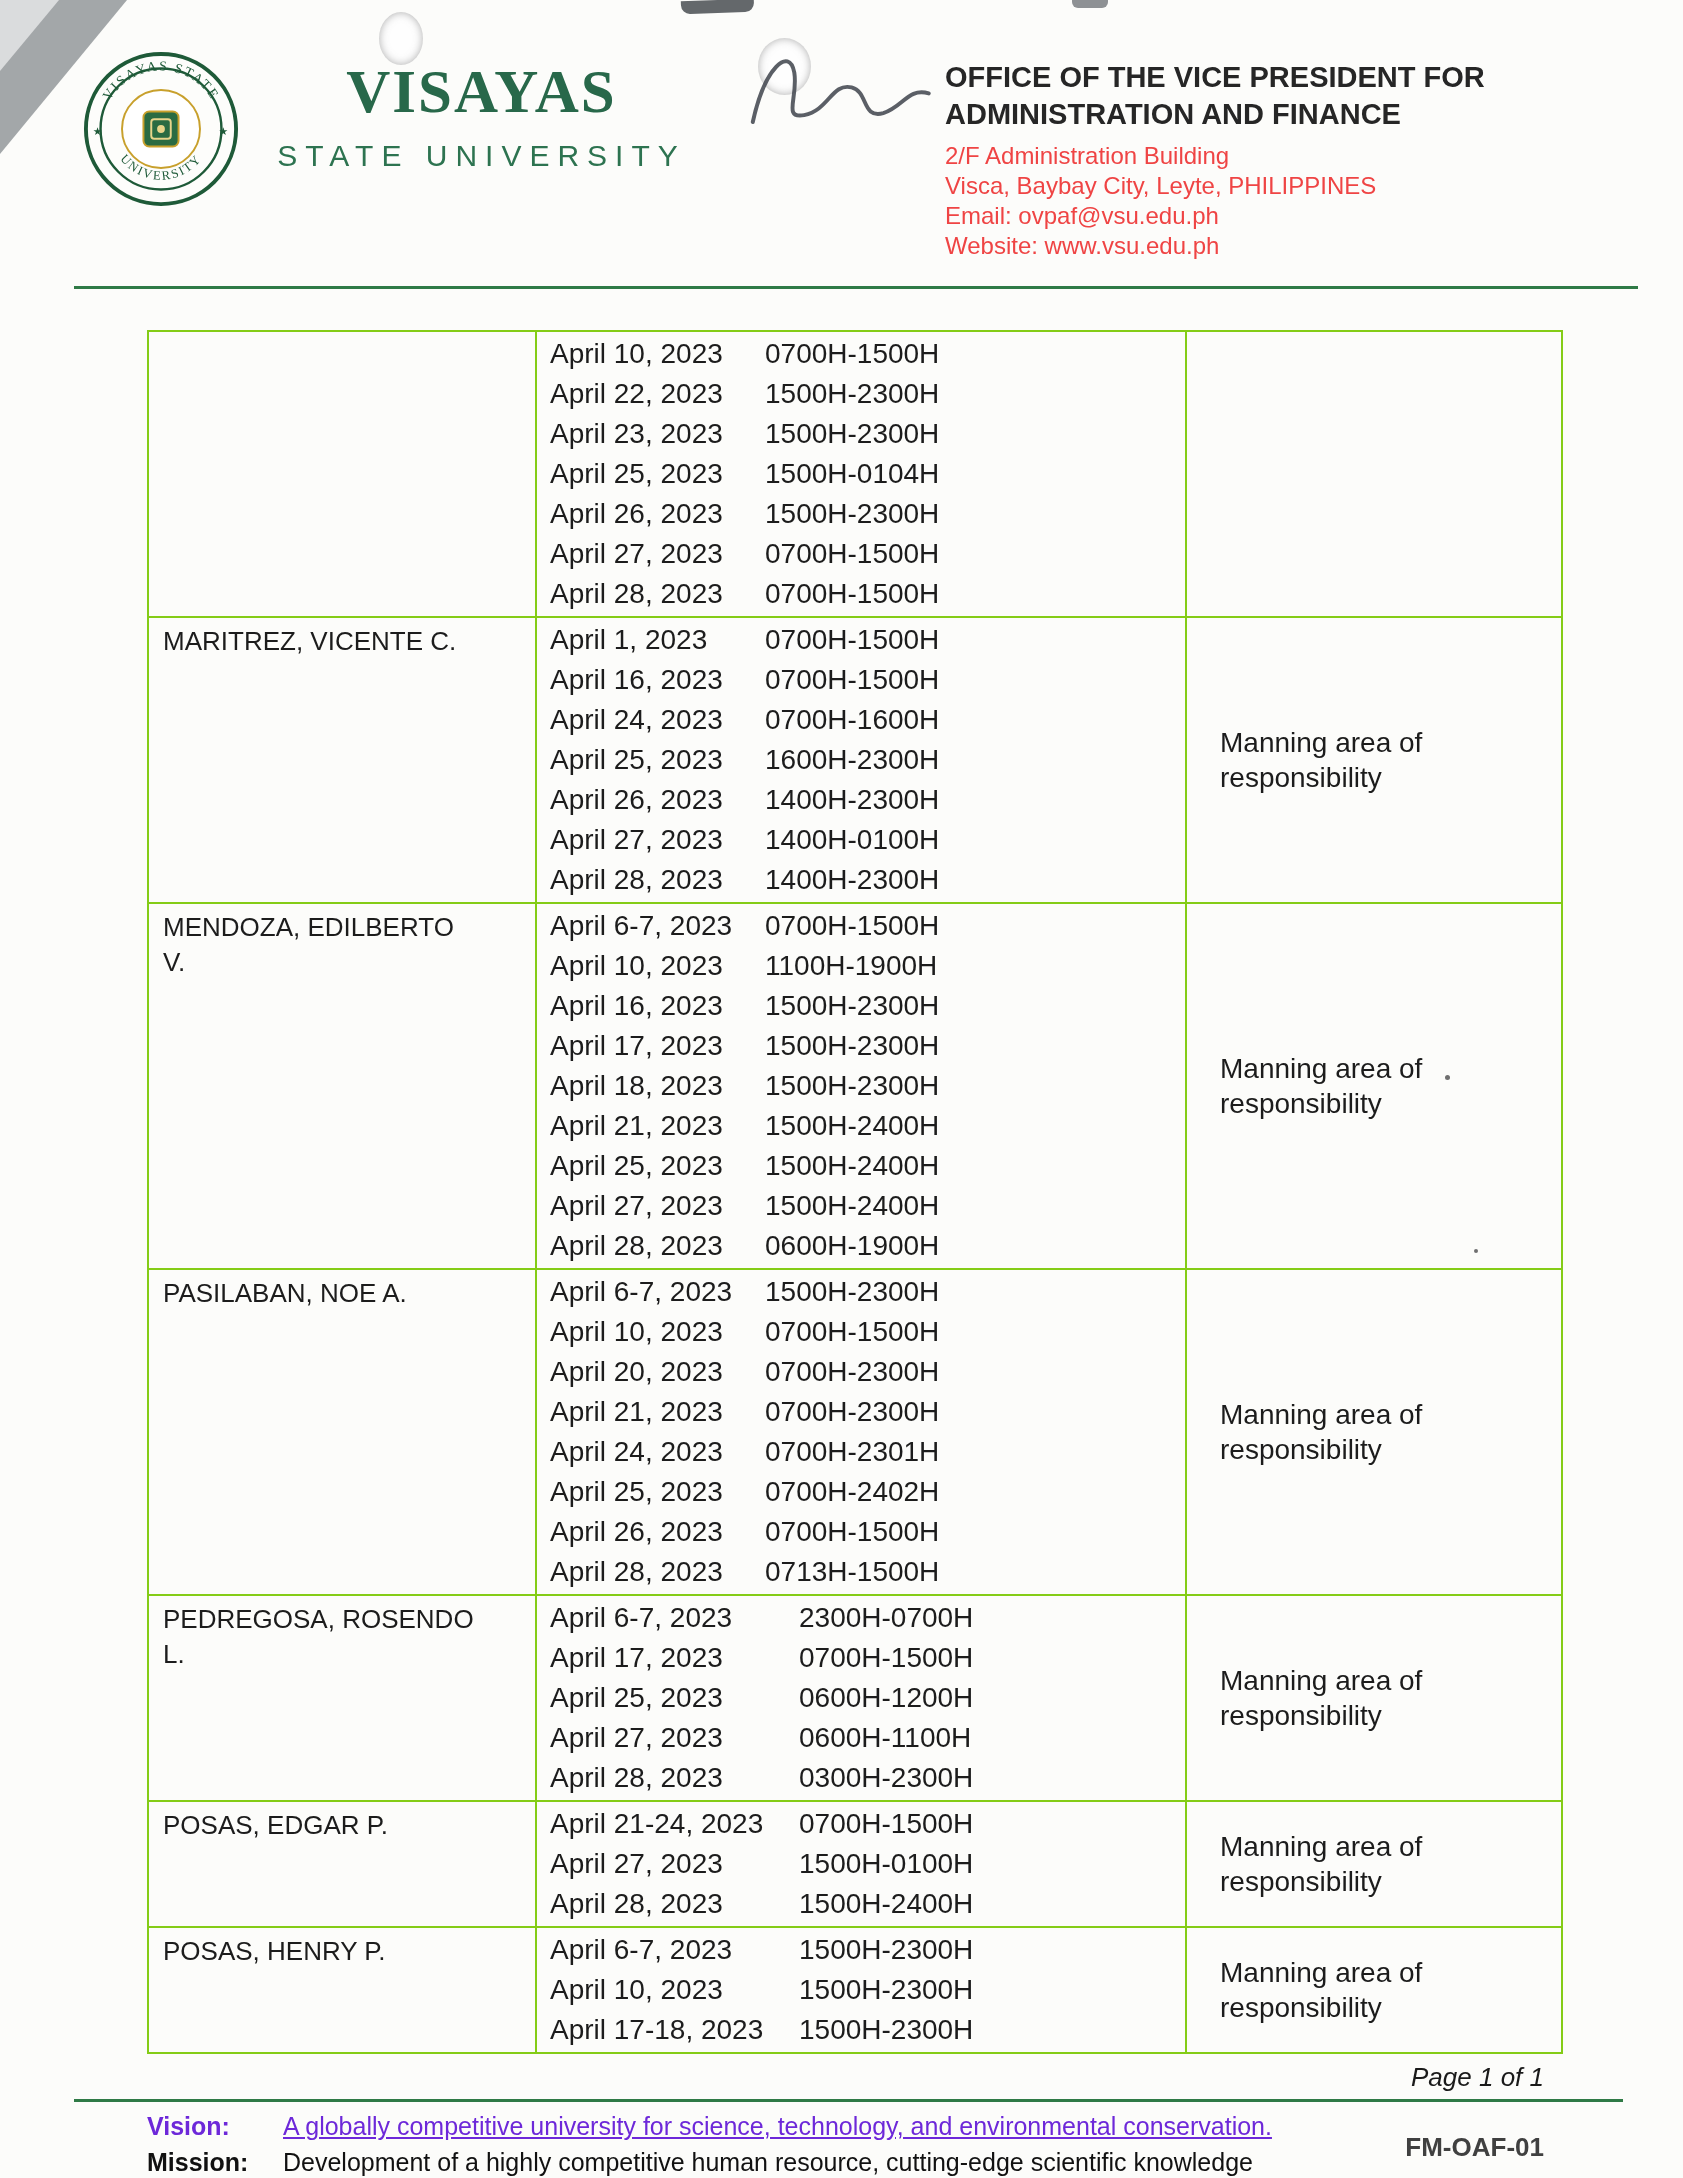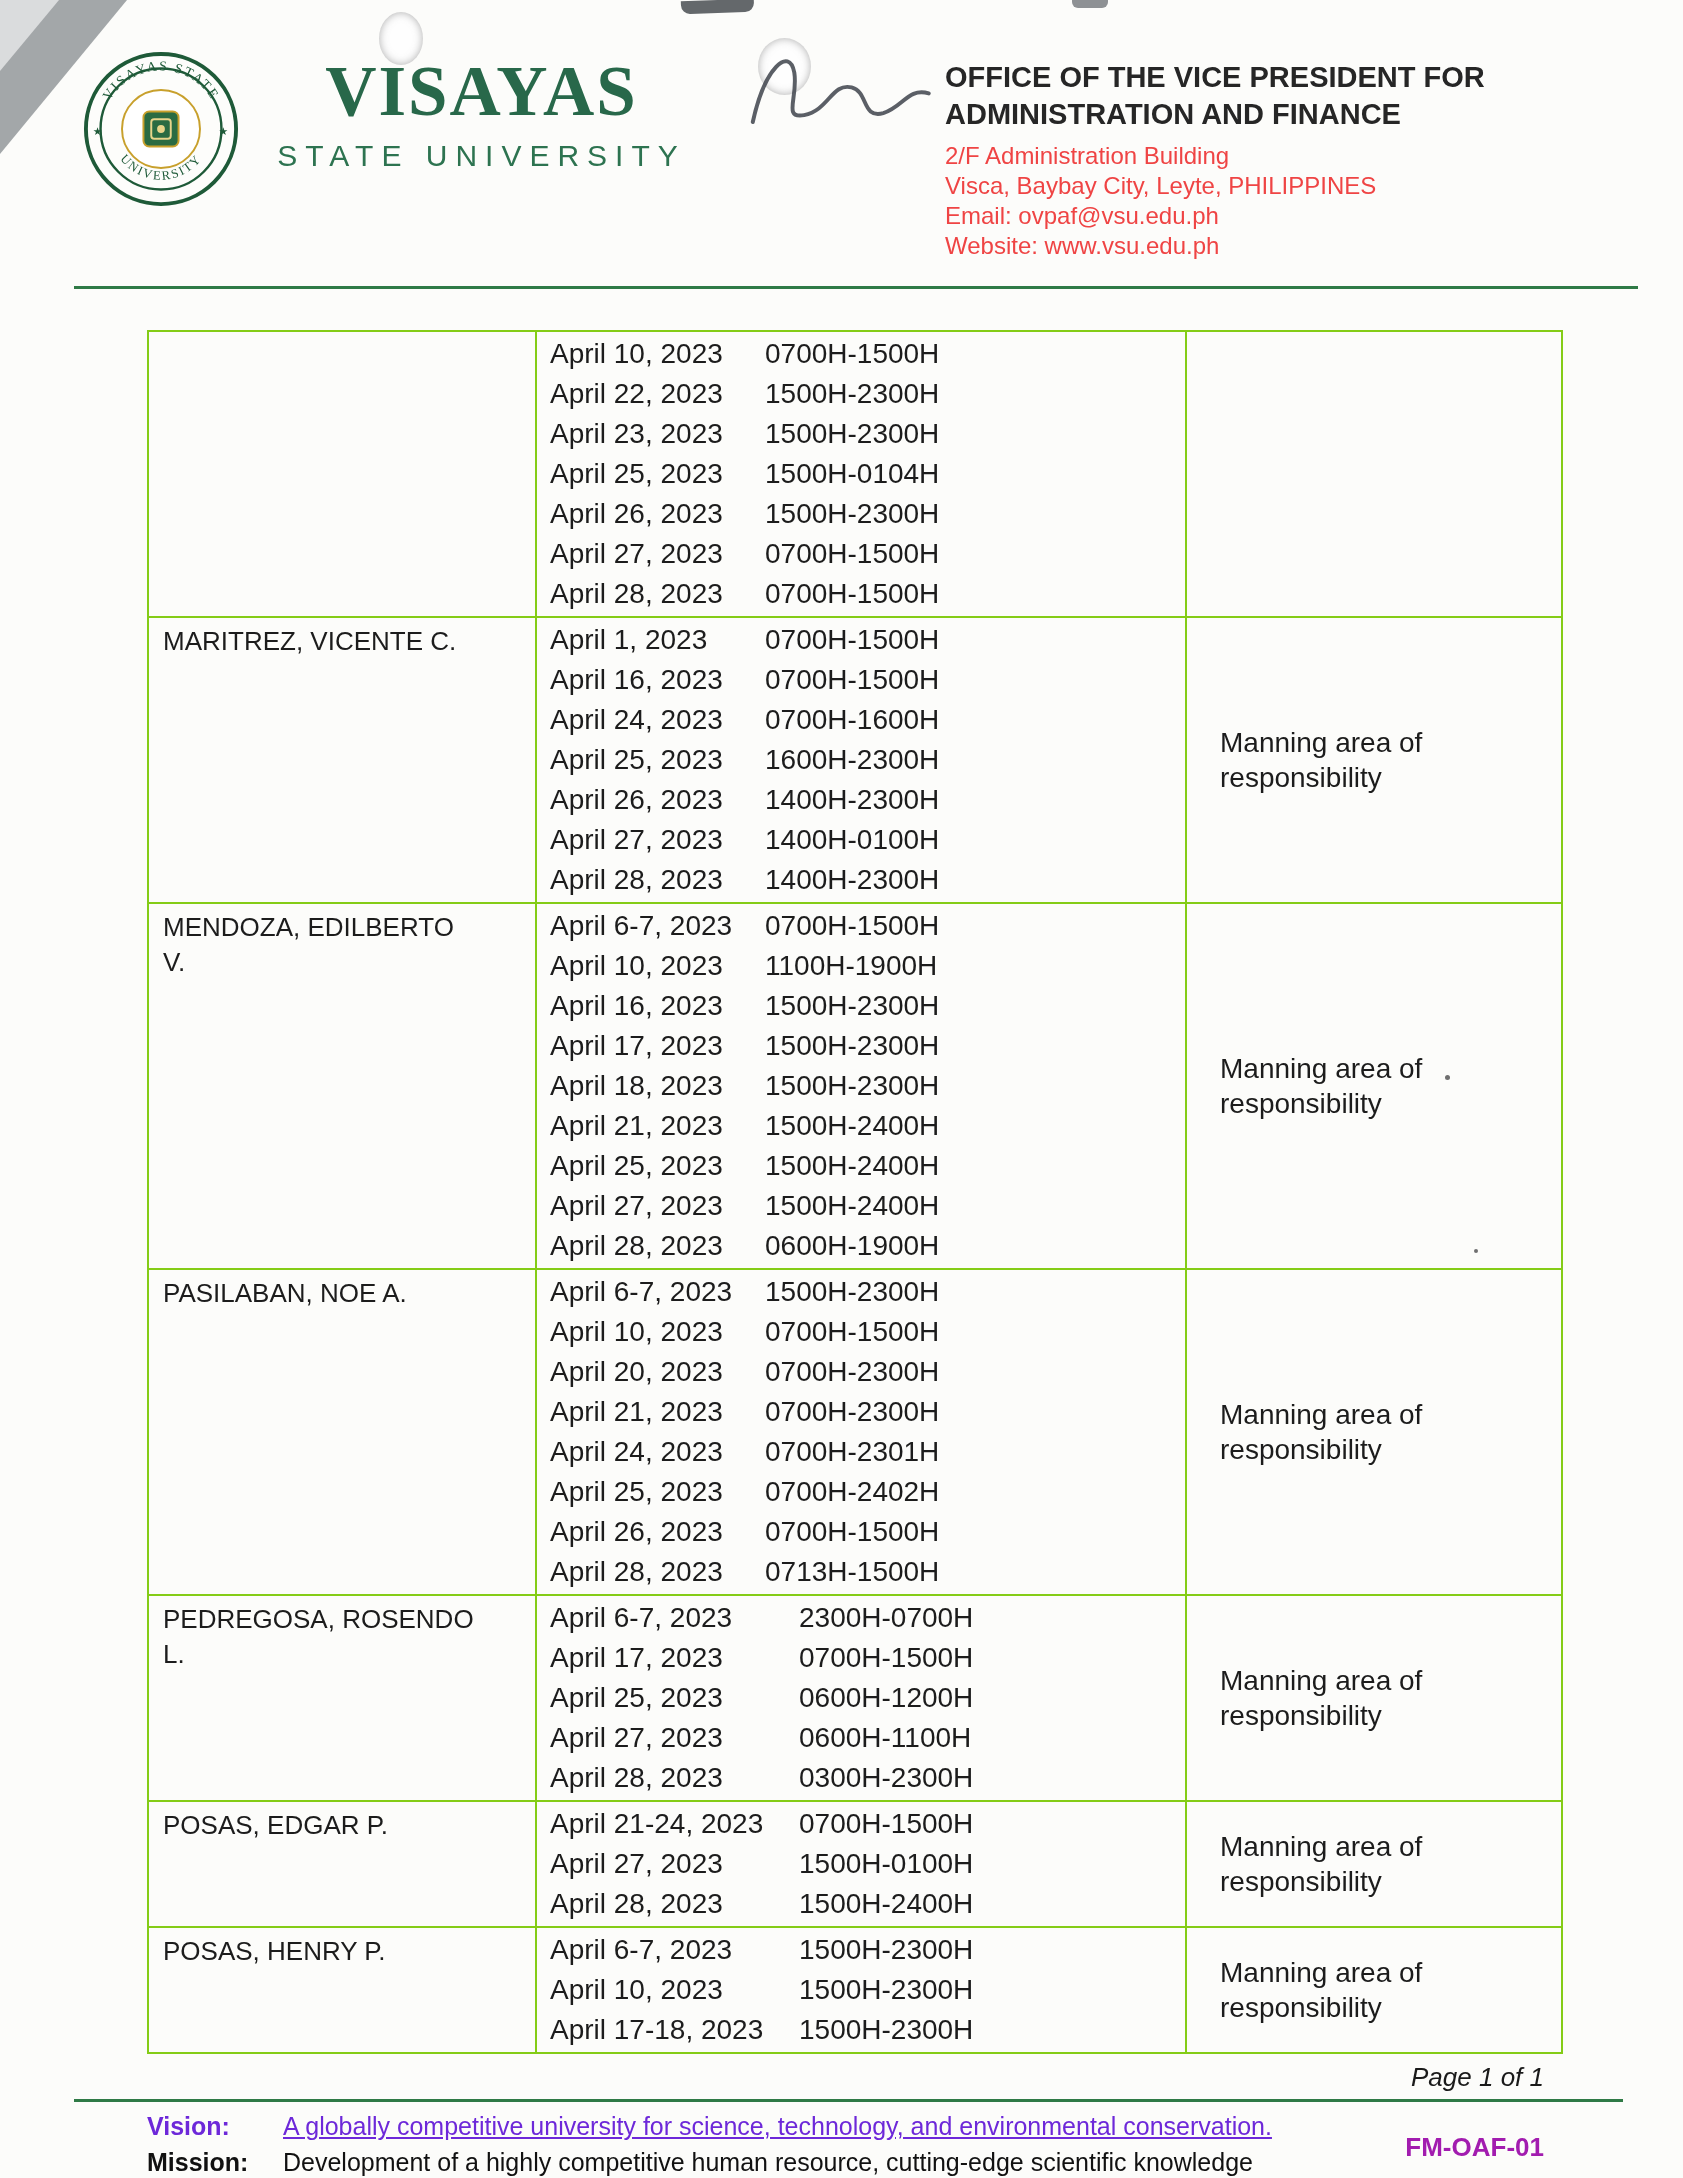--- a/index.html
+++ b/index.html
@@ -2,21 +2,21 @@
 <html><head>
 <meta charset="utf-8">
 <style>
   html,body{margin:0;padding:0;background:#9a9a9a;}
   .page{position:relative;width:1683px;height:2178px;margin:0 auto;background:#fcfcfa;overflow:hidden;
         font-family:"Liberation Sans",sans-serif;color:#1c1c1c;}
 
   
   .seal{position:absolute;left:83px;top:51px;width:156px;height:156px;}
   .wordmark{position:absolute;left:249px;top:44px;width:465px;text-align:center;}
-  .wordmark-main{font-family:"Liberation Serif",serif;font-size:71px;line-height:95px;font-weight:600;
+  .wordmark-main{font-family:"Liberation Serif",serif;font-size:61px;line-height:95px;font-weight:600;
                  letter-spacing:2px;color:#28684a;}
   .wordmark-sub{font-size:30px;letter-spacing:8px;margin-top:0;color:#2d7350;}
   .office-block{position:absolute;left:945px;top:59px;width:683px;}
   .office-title{font-size:29px;font-weight:bold;line-height:37px;color:#262626;}
   .address{margin-top:8px;font-size:24px;line-height:30px;color:#ef4444;}
   .header-rule{position:absolute;left:74px;top:286px;width:1564px;height:3px;background:#2f7a46;}
 
   
   .schedule-table{position:absolute;left:147px;top:330px;width:1415px;border-collapse:collapse;table-layout:fixed;}
   .schedule-table td{border:2px solid #84cc16;}
@@ -31,21 +31,21 @@
   .schedule-table tr:nth-child(n+5) .schedule-grid{grid-template-columns:minmax(249px,max-content) 1fr;}
   .cell-remarks{vertical-align:middle;padding-left:33px;}
   .remarks-text{font-size:28px;line-height:35px;max-width:243px;}
 
   
   .page-label{position:absolute;right:139px;top:2062px;font-size:26px;font-style:italic;color:#1a1a1a;}
   .footer-rule{position:absolute;left:74px;top:2099px;width:1549px;height:3px;background:#2f7a46;}
   .vision-row{position:absolute;left:147px;top:2112px;width:1317px;font-size:25px;color:#6d28d9;text-decoration:underline;}
   .mission-row{position:absolute;left:147px;top:2148px;width:1317px;font-size:25px;color:#111;}
   .f-label{font-weight:bold;display:inline-block;width:136px;}
-  .form-code{position:absolute;right:139px;top:2132px;font-size:26px;font-weight:bold;color:#a21caf;}
+  .form-code{position:absolute;right:139px;top:2132px;font-size:26px;font-weight:bold;color:#404040;}
 
   
   .corner-fold{position:absolute;left:0;top:0;width:127px;height:154px;background:#a3a7a9;
                clip-path:polygon(0 0,100% 0,0 100%);}
   .corner-fold-inner{position:absolute;left:0;top:0;width:59px;height:71px;background:#dadcdd;
                clip-path:polygon(0 0,100% 0,0 100%);}
   .edge-mark-1{position:absolute;left:681px;top:0;width:73px;height:13px;background:#64686b;
                border-radius:0 0 9px 9px;transform:rotate(-2deg);}
   .edge-mark-2{position:absolute;left:1072px;top:0;width:36px;height:8px;background:#8e9194;
                border-radius:0 0 6px 6px;}

